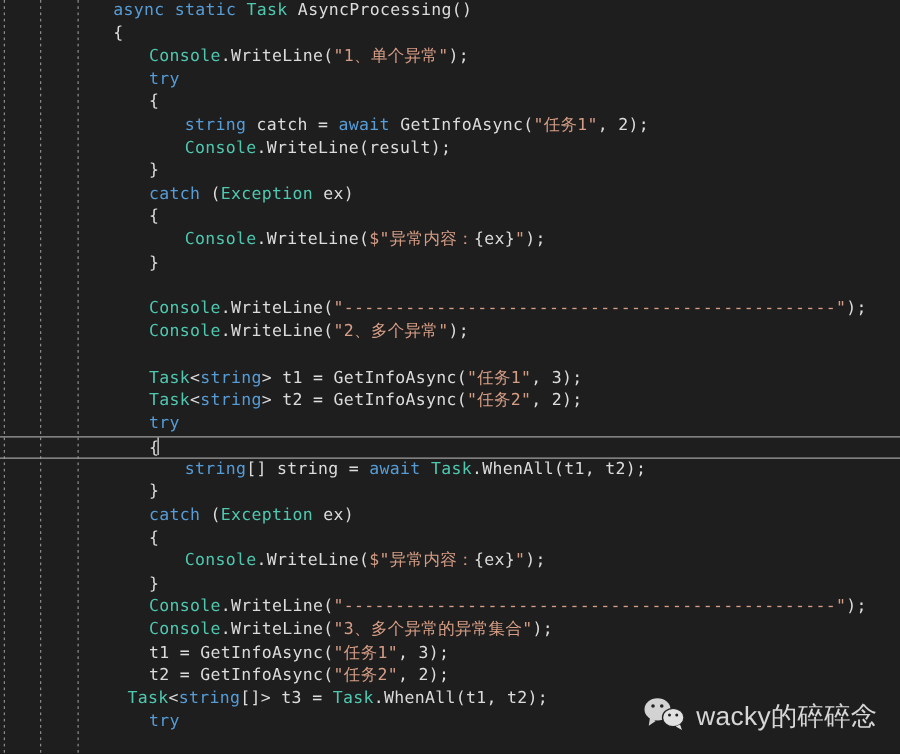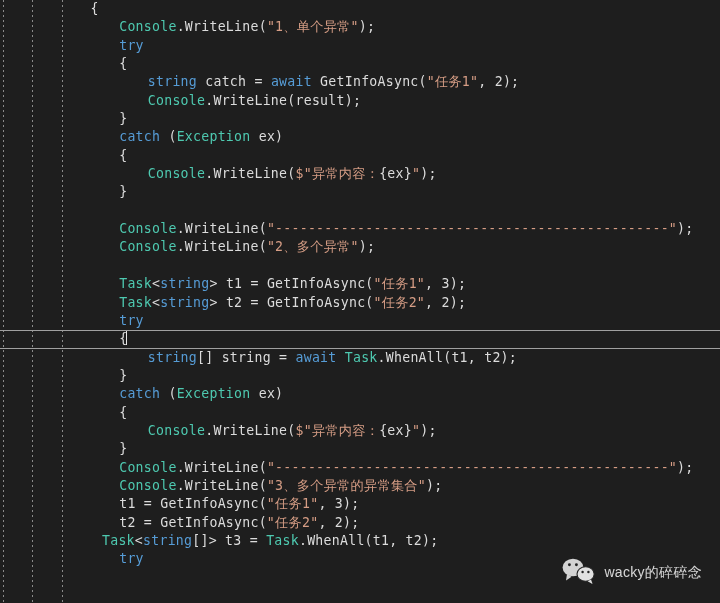--- a/index.html
+++ b/index.html
@@ -89,37 +89,38 @@
     bottom: 14px;
     display: flex;
     align-items: center;
     gap: 8px;
     opacity: 0.92;
     pointer-events: none;
   }
   #watermark .wm-text {
     color: #e6e6e6;
     font-family: "Liberation Sans", sans-serif;
-    font-size: 14px;
+    font-size: 21px;
     letter-spacing: 0.3px;
   }
   .wechat-icon { display: block; }
 </style>
 </head>
 <body>
 
 <div id="editor">
 
   <div id="guides">
       <div class="guide" style="left: 3px;"></div>
       <div class="guide" style="left: 32px;"></div>
       <div class="guide" style="left: 62px;"></div>
     </div>
 
   <div id="code">
+      <div class="line"><span class="txt" style="left: 90.6px;"><span class="kw">async </span><span class="kw">static </span><span class="typ">Task</span><span class="plain"> AsyncProcessing()</span></span></div>
       <div class="line"><span class="txt" style="left: 90.6px;"><span class="plain">{</span></span></div>
       <div class="line"><span class="txt" style="left: 119.2px;"><span class="typ">Console</span><span class="plain">.WriteLine(</span><span class="str">"1、单个异常"</span><span class="plain">);</span></span></div>
       <div class="line"><span class="txt" style="left: 119.2px;"><span class="kw">try</span></span></div>
       <div class="line"><span class="txt" style="left: 119.2px;"><span class="plain">{</span></span></div>
       <div class="line"><span class="txt" style="left: 147.8px;"><span class="kw">string</span><span class="plain"> catch = </span><span class="kw">await</span><span class="plain"> GetInfoAsync(</span><span class="str">"任务1"</span><span class="plain">, 2);</span></span></div>
       <div class="line"><span class="txt" style="left: 147.8px;"><span class="typ">Console</span><span class="plain">.WriteLine(result);</span></span></div>
       <div class="line"><span class="txt" style="left: 119.2px;"><span class="plain">}</span></span></div>
       <div class="line"><span class="txt" style="left: 119.2px;"><span class="kw">catch</span><span class="plain"> (</span><span class="typ">Exception</span><span class="plain"> ex)</span></span></div>
       <div class="line"><span class="txt" style="left: 119.2px;"><span class="plain">{</span></span></div>
       <div class="line"><span class="txt" style="left: 147.8px;"><span class="typ">Console</span><span class="plain">.WriteLine(</span><span class="str">$"异常内容：</span><span class="plain">{ex}</span><span class="str">"</span><span class="plain">);</span></span></div>

